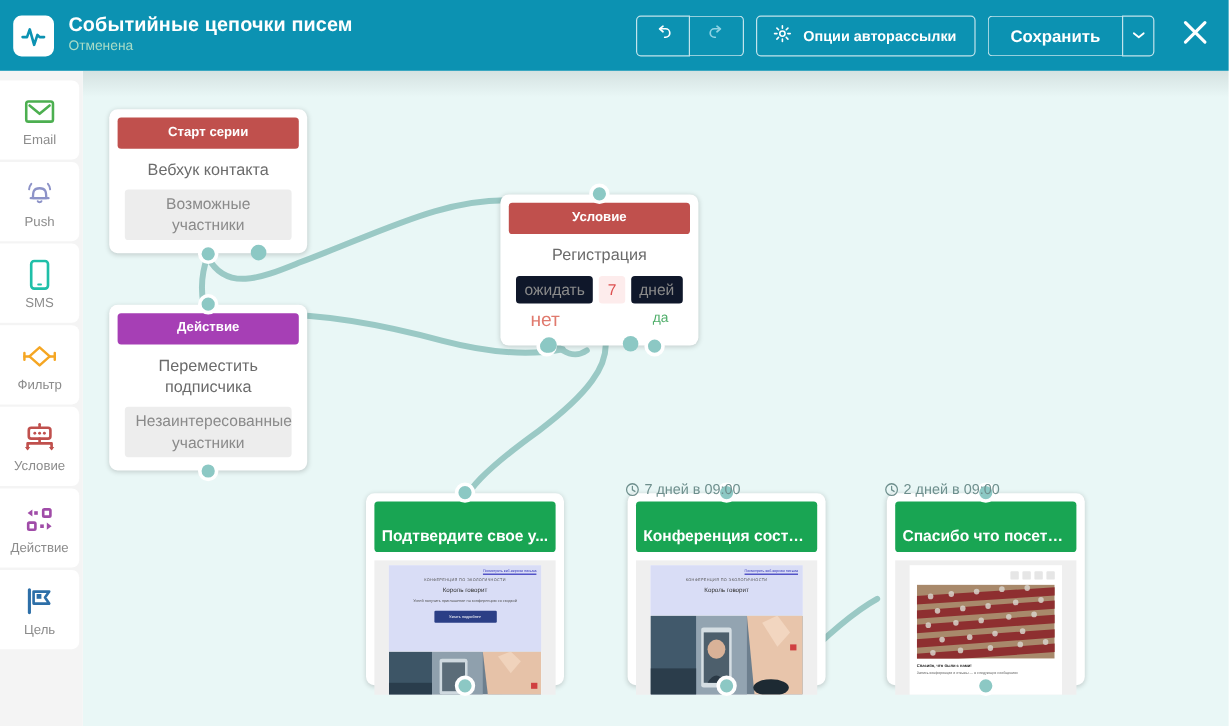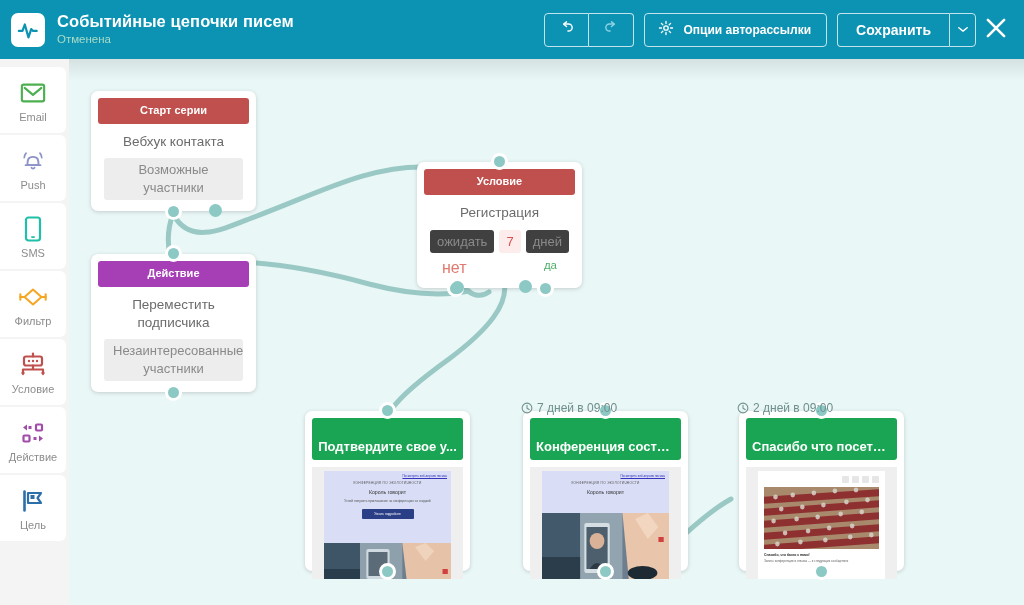--- a/index.html
+++ b/index.html
@@ -45,21 +45,21 @@
   }
   .undo-group { display: flex; margin-right: 10px; }
   .undo-group .hbtn { width: 45px; border-radius: 0; }
   .undo-group .hbtn:first-child { border-radius: 4px 0 0 4px; }
   .undo-group .hbtn:last-child { border-radius: 0 4px 4px 0; border-left: none; }
 
   .opts-btn {
     padding: 0 15px 0 13px; margin-right: 10px;
     font-size: 12px; font-weight: bold; gap: 9px;
   }
-  .save-group { display: flex; }
+  .save-group { display: flex; margin-right: 14px; }
   .save-btn {
     padding: 0 18px; font-size: 14px; font-weight: bold;
     border-radius: 4px 0 0 4px; border-right: none;
   }
   .save-caret {
     width: 27px; border-radius: 0 4px 4px 0;
     font-size: 9px;
   }
   .close-x {
     width: 40px; height: 40px; margin-right: 8px;
@@ -119,21 +119,21 @@
   }
   .node-chip {
     display: inline-block; background: #ededed; color: #8a8a8a;
     font-size: 13px; line-height: 18px; border-radius: 3px;
     padding: 3px 9px; margin-top: 7px;
   }
   .node-chip.wide { display: block; }
 
   .cond-row { margin-top: 8px; display: flex; justify-content: center; align-items: center; gap: 5px; }
   .cond-pill {
-    background: #404040; color: #8a8a8a; font-size: 13px;
+    background: #0f172a; color: #8a8a8a; font-size: 13px;
     padding: 3px 7px; border-radius: 3px; line-height: 17px;
   }
   .cond-num {
     background: #fdecec; color: #dd5050; font-size: 13px;
     padding: 3px 7px; border-radius: 3px; line-height: 17px;
   }
   .cond-branch { display: flex; justify-content: space-between; padding: 6px 12px 0; }
   .branch-no { color: #e07a6e; font-size: 16px; }
   .branch-yes { color: #4fae6a; font-size: 11.5px; }
 

